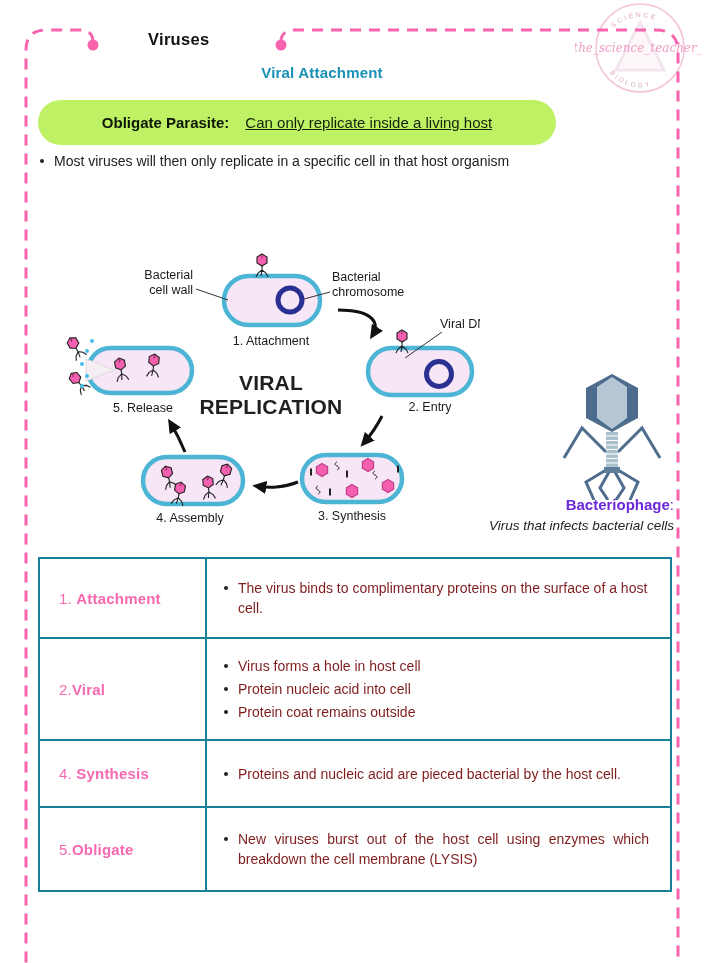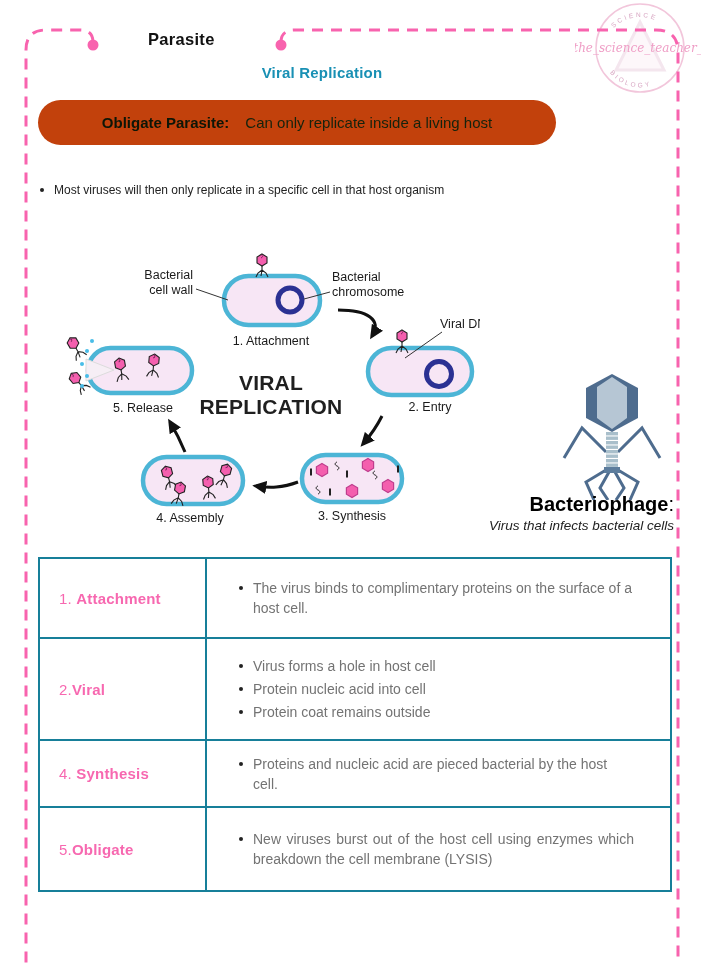--- a/index.html
+++ b/index.html
@@ -6,27 +6,27 @@
   .page{position:relative;width:704px;height:963px;background:#ffffff;overflow:hidden;
         font-family:"Liberation Sans",sans-serif;color:#222;}
   .abs{position:absolute;}
 
   
   .title{left:148px;top:30px;font-size:16.5px;font-weight:bold;color:#111;letter-spacing:.3px;}
   .subtitle-wrap{left:2px;top:64px;width:640px;text-align:center;}
   .subtitle{font-size:15px;font-weight:bold;color:#1990b4;letter-spacing:.2px;}
 
   
-  .pill{left:38px;top:100px;width:518px;height:45px;border-radius:23px;background:#c2410c;
+  .pill{left:38px;top:100px;width:518px;height:45px;border-radius:23px;background:#bef264;
         display:flex;align-items:center;justify-content:center;font-size:15px;color:#15230d;}
   .pill .term{font-weight:bold;color:#0d1607;}
-  .pill .rest{margin-left:16px;}
-
-  
-  .ibullets{left:40px;top:180px;width:626px;font-size:12px;line-height:21px;color:#222;}
+  .pill .rest{margin-left:16px;text-decoration:underline;}
+
+  
+  .ibullets{left:40px;top:151px;width:626px;font-size:14px;line-height:21px;color:#222;}
   .ibullet{display:flex;gap:10px;}
   .ibullet .dot{flex:0 0 4px;width:4px;height:4px;border-radius:50%;background:#222;margin-top:8px;}
 
   
   .dg-label{font-size:12.5px;fill:#1a1a1a;text-anchor:middle;}
   .dg-call{font-size:12.5px;fill:#1a1a1a;}
   .dg-call.end{text-anchor:end;}
   .dg-big{font-size:21px;font-weight:bold;fill:#1f1f1f;text-anchor:middle;letter-spacing:.2px;}
   .cell{fill:#f7e6f5;stroke:#4cb5d6;stroke-width:4.5;}
   .ring{fill:none;stroke:#2b3193;stroke-width:5;}
@@ -34,33 +34,33 @@
   .thin{stroke:#333;stroke-width:1;fill:none;}
   .pl{stroke:#222;stroke-width:1.1;fill:none;}
   .ph{fill:#f45fae;stroke:#222;stroke-width:1.1;}
   .pm{stroke:#7d2a60;stroke-width:1;fill:none;}
   .hx{fill:#f45fae;stroke:#bf3d8d;stroke-width:1.2;}
   .sqg{stroke:#222;stroke-width:1;fill:none;}
   .drp{fill:#49bde8;}
 
   
   .phage-cap{right:30px;top:494px;width:260px;text-align:right;line-height:21px;}
-  .phage-cap .l1{font-size:20px;color:#000000;}
+  .phage-cap .l1{font-size:15px;color:#6d28d9;}
   .phage-cap .l1 .b{font-weight:bold;}
   .phage-cap .l2{font-size:13.5px;color:#222;font-style:italic;}
 
   
   .steps-table{left:38px;top:557px;width:634px;border-collapse:collapse;table-layout:fixed;}
   .steps-table td{border:2px solid #177f99;vertical-align:middle;}
   .steps-table td.lbl{width:145px;padding-left:19px;font-size:15px;color:#f768b0;letter-spacing:.2px;}
   .steps-table td.lbl .num{font-weight:400;}
   .steps-table td.lbl .nm{font-weight:700;}
   .steps-table td.content{padding:8px 20px 8px 16px;}
   .steps-table ul{margin:0;padding:0;list-style:none;}
-  .steps-table li{display:flex;gap:10px;font-size:14px;line-height:20px;color:#737373;margin:3px 16px;}
+  .steps-table li{display:flex;gap:10px;font-size:14px;line-height:20px;color:#7f1d1d;margin:3px 1px;}
   .steps-table li .dot{flex:0 0 4px;width:4px;height:4px;border-radius:50%;background:#222;margin-top:8px;}
   .steps-table li .txt{flex:1;}
   .steps-table tr.r1 td{height:62px;}
   .steps-table tr.r2 td{height:84px;}
   .steps-table tr.r3 td{height:63px;}
   .steps-table tr.r4 td{height:49px;}
   .steps-table tr.r5 td{height:66px;}
   .steps-table tr.r5 .txt{text-align:justify;}
 
   
@@ -88,23 +88,23 @@
     <text class="wm-handle" x="63" y="50">the_science_teacher_</text>
   </svg>
 
   <svg class="abs" style="left:0;top:0;pointer-events:none;" width="704" height="963" viewBox="0 0 704 963">
     <path d="M 93 42 Q 93 30 80 30 L 46 30 Q 26 30 26 50 L 26 963" fill="none" stroke="#f863ae" stroke-width="3" stroke-dasharray="11 8"></path>
     <path d="M 281 42 Q 281 30 295 30 L 656 30 Q 678 30 678 52 L 678 963" fill="none" stroke="#f863ae" stroke-width="3" stroke-dasharray="11 8"></path>
     <circle cx="93" cy="45" r="5.5" fill="#f863ae"></circle>
     <circle cx="281" cy="45" r="5.5" fill="#f863ae"></circle>
   </svg>
 
-  <div class="abs title">Parasite</div>
+  <div class="abs title">Viruses</div>
   <div class="abs subtitle-wrap">
-    <span class="subtitle">Viral Replication</span>
+    <span class="subtitle">Viral Attachment</span>
   </div>
 
   <div class="abs pill">
     <span class="term">Obligate Parasite:</span>
     <span class="rest">Can only replicate inside a living host</span>
   </div>
 
   <div class="abs ibullets">
     <div class="ibullet">
       <span class="dot"></span>

